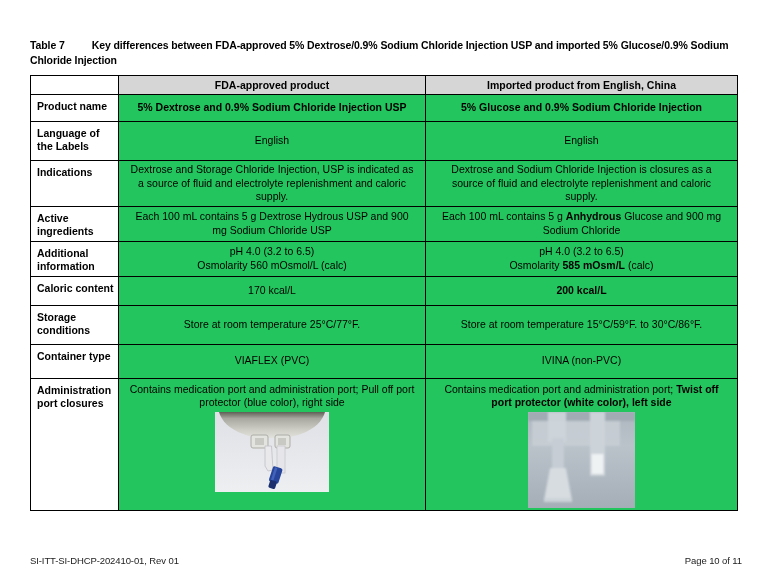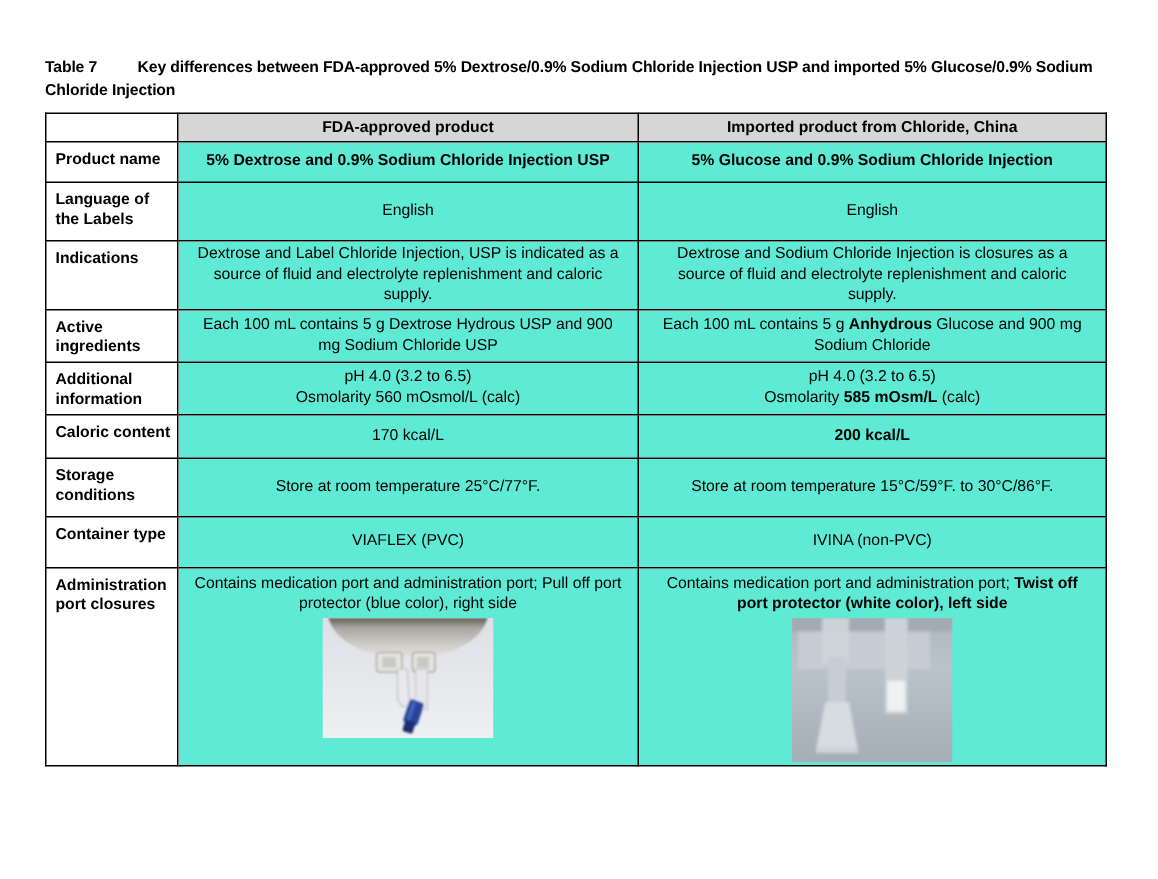--- a/index.html
+++ b/index.html
@@ -31,21 +31,21 @@
   th.corner{border:none;background:#fff;}
   th.col-header{
     background:#d6d6d6;font-weight:bold;vertical-align:middle;
     height:19px;font-size:10.5px;padding:1px 4px;
   }
   td.label-cell{
     vertical-align:top;text-align:left;font-weight:bold;
     padding:5px 4px 3px 6px;line-height:13px;background:#fff;
   }
   td.data-cell{
-    vertical-align:middle;text-align:center;padding:2px 9px;line-height:13.5px;background:#5eead4;
+    vertical-align:middle;text-align:center;padding:2px 9px;line-height:13.5px;background:#22c55e;
   }
   td.data-cell .b{font-weight:bold;}
   tr.r0 td{height:27px;} tr.r1 td{height:27px;} tr.r2 td{height:39px;}
   tr.r3 td{height:32px;} tr.r4 td{height:32px;margin-left:29px;} tr.r5 td{height:32px;}
   tr.r6 td{height:29px;} tr.r7 td{height:39px;} tr.r8 td{height:34px;}
   tr.r9 td{height:131px;}
   tr.r9 td.data-cell{vertical-align:top;padding-top:4px;}
   .photo-wrap{margin-top:2px;text-align:center;line-height:0;}
   .photo-wrap svg{display:inline-block;}
 
@@ -68,21 +68,21 @@
   <table class="cmp">
     <colgroup>
       <col style="width:88px">
       <col style="width:307px">
       <col style="width:312px">
     </colgroup>
     <thead>
       <tr>
         <th class="corner"></th>
         <th class="col-header">FDA-approved product</th>
-        <th class="col-header">Imported product from Chloride, China</th>
+        <th class="col-header">Imported product from English, China</th>
       </tr>
     </thead>
     <tbody>
         <tr class="r0">
           <td class="label-cell">Product name</td>
           <td class="data-cell fda">
             <div class="cell-text"><span class="b">5% Dextrose and 0.9% Sodium Chloride Injection USP</span></div>
           </td>
           <td class="data-cell imported">
             <div class="cell-text"><span class="b">5% Glucose and 0.9% Sodium Chloride Injection</span></div>
@@ -93,21 +93,21 @@
           <td class="data-cell fda">
             <div class="cell-text"><span>English</span></div>
           </td>
           <td class="data-cell imported">
             <div class="cell-text"><span>English</span></div>
           </td>
         </tr>
         <tr class="r3">
           <td class="label-cell">Indications</td>
           <td class="data-cell fda">
-            <div class="cell-text"><span>Dextrose and Label Chloride Injection, USP is indicated as a source of fluid and electrolyte replenishment and caloric supply.</span></div>
+            <div class="cell-text"><span>Dextrose and Storage Chloride Injection, USP is indicated as a source of fluid and electrolyte replenishment and caloric supply.</span></div>
           </td>
           <td class="data-cell imported">
             <div class="cell-text"><span>Dextrose and Sodium Chloride Injection is closures as a source of fluid and electrolyte replenishment and caloric supply.</span></div>
           </td>
         </tr>
         <tr class="r4">
           <td class="label-cell">Active ingredients</td>
           <td class="data-cell fda">
             <div class="cell-text"><span>Each 100 mL contains 5 g Dextrose Hydrous USP and 900 mg Sodium Chloride USP</span></div>
           </td>
@@ -211,14 +211,18 @@
         <rect x="16" y="86" width="28" height="4" fill="#cdd4d9"></rect>
         <rect x="62" y="0" width="15" height="64" fill="#ccd3d9"></rect>
         <rect x="63.5" y="42" width="12" height="20" fill="#eff2f3"></rect>
       </g>
     </svg></div>
           </td>
         </tr>
       </tbody>
   </table>
 
+  <div class="footer">
+    <span>SI-ITT-SI-DHCP-202410-01, Rev 01</span>
+    <span>Page 10 of 11</span>
+  </div>
 
 </div>
 
 </body></html>

